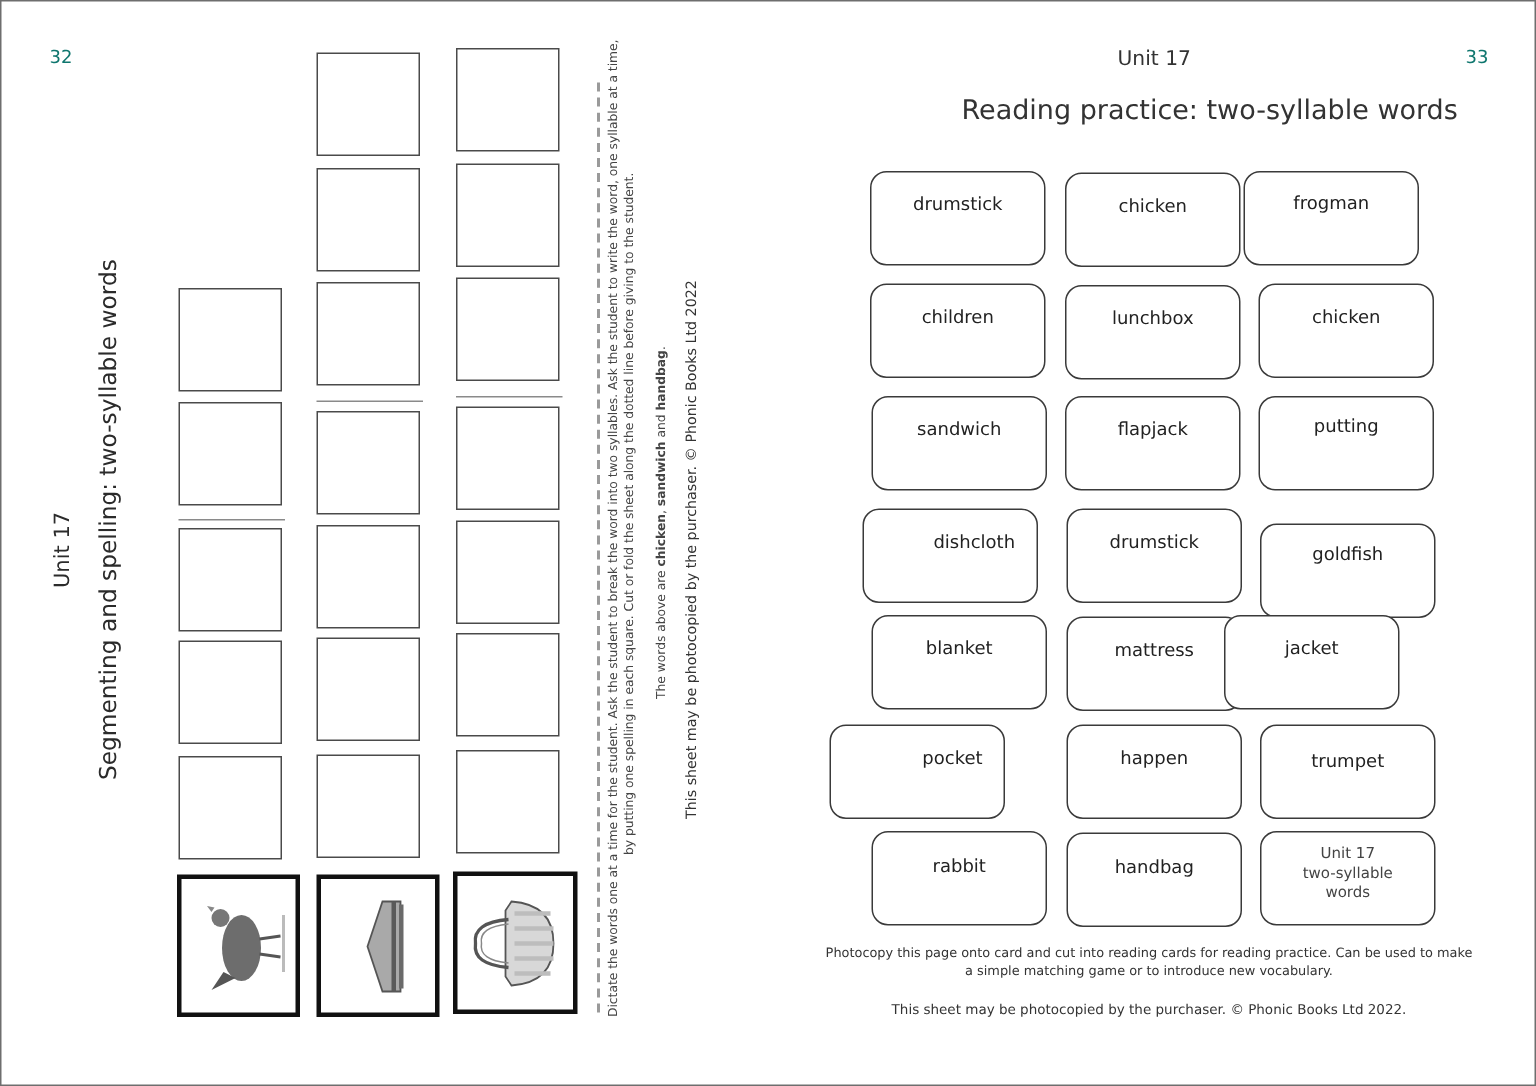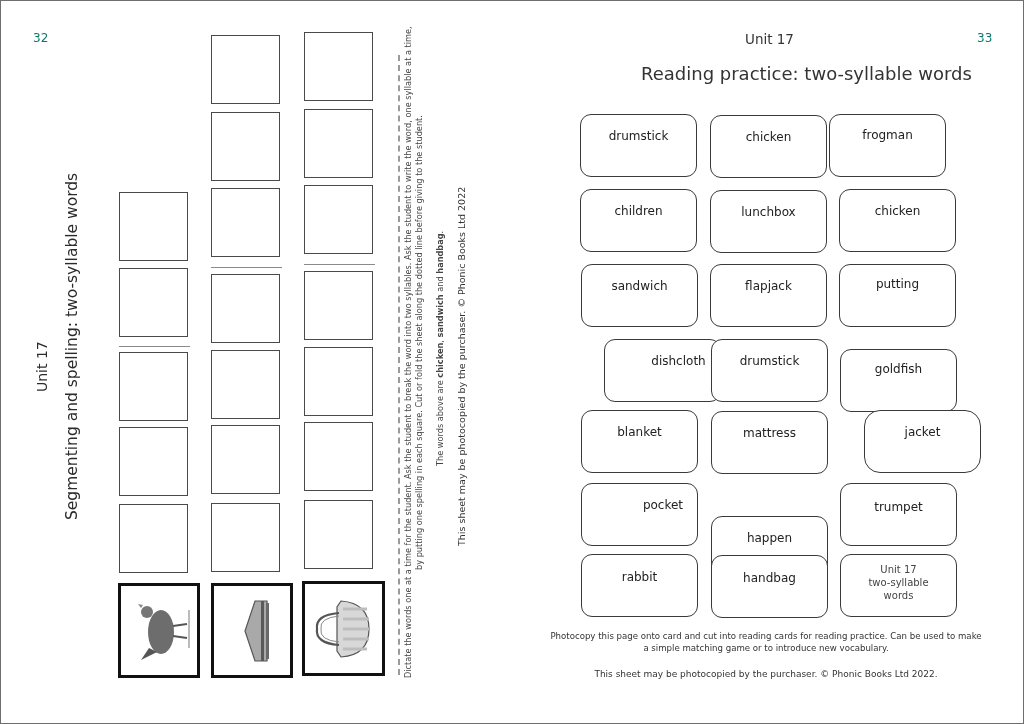--- a/index.html
+++ b/index.html
@@ -148,44 +148,44 @@
   <div class="card" style="left:581px; top:264px;">
       <span class="w">sandwich</span>
     </div>
   <div class="card" style="left:710px; top:264px;">
       <span class="w">flapjack</span>
     </div>
   <div class="card" style="left:839px; top:264px;">
       <span class="w" style="padding-top:12px">putting</span>
     </div>
 
-  <div class="card" style="left:604px; top:339px;padding-left:32px;">
+  <div class="card" style="left:575px; top:339px;padding-left:32px;">
       <span class="w">dishcloth</span>
     </div>
   <div class="card" style="left:711px; top:339px;">
       <span class="w">drumstick</span>
     </div>
   <div class="card" style="left:840px; top:349px;">
       <span class="w" style="padding-top:12px">goldfish</span>
     </div>
 
   <div class="card" style="left:581px; top:410px;">
       <span class="w">blanket</span>
     </div>
   <div class="card" style="left:711px; top:411px;">
       <span class="w">mattress</span>
     </div>
-  <div class="card" style="left:864px; top:410px;border-radius:16px;">
+  <div class="card" style="left:816px; top:410px;">
       <span class="w">jacket</span>
     </div>
 
-  <div class="card" style="left:581px; top:483px;padding-left:47px;">
+  <div class="card" style="left:553px; top:483px;padding-left:47px;">
       <span class="w">pocket</span>
     </div>
-  <div class="card" style="left:711px; top:483px;margin-top:33px;">
+  <div class="card" style="left:711px; top:483px;">
       <span class="w">happen</span>
     </div>
   <div class="card" style="left:840px; top:483px;">
       <span class="w" style="padding-top:16px">trumpet</span>
     </div>
 
   <div class="card" style="left:581px; top:554px;">
       <span class="w" style="padding-top:15px">rabbit</span>
     </div>
   <div class="card" style="left:711px; top:555px;">

